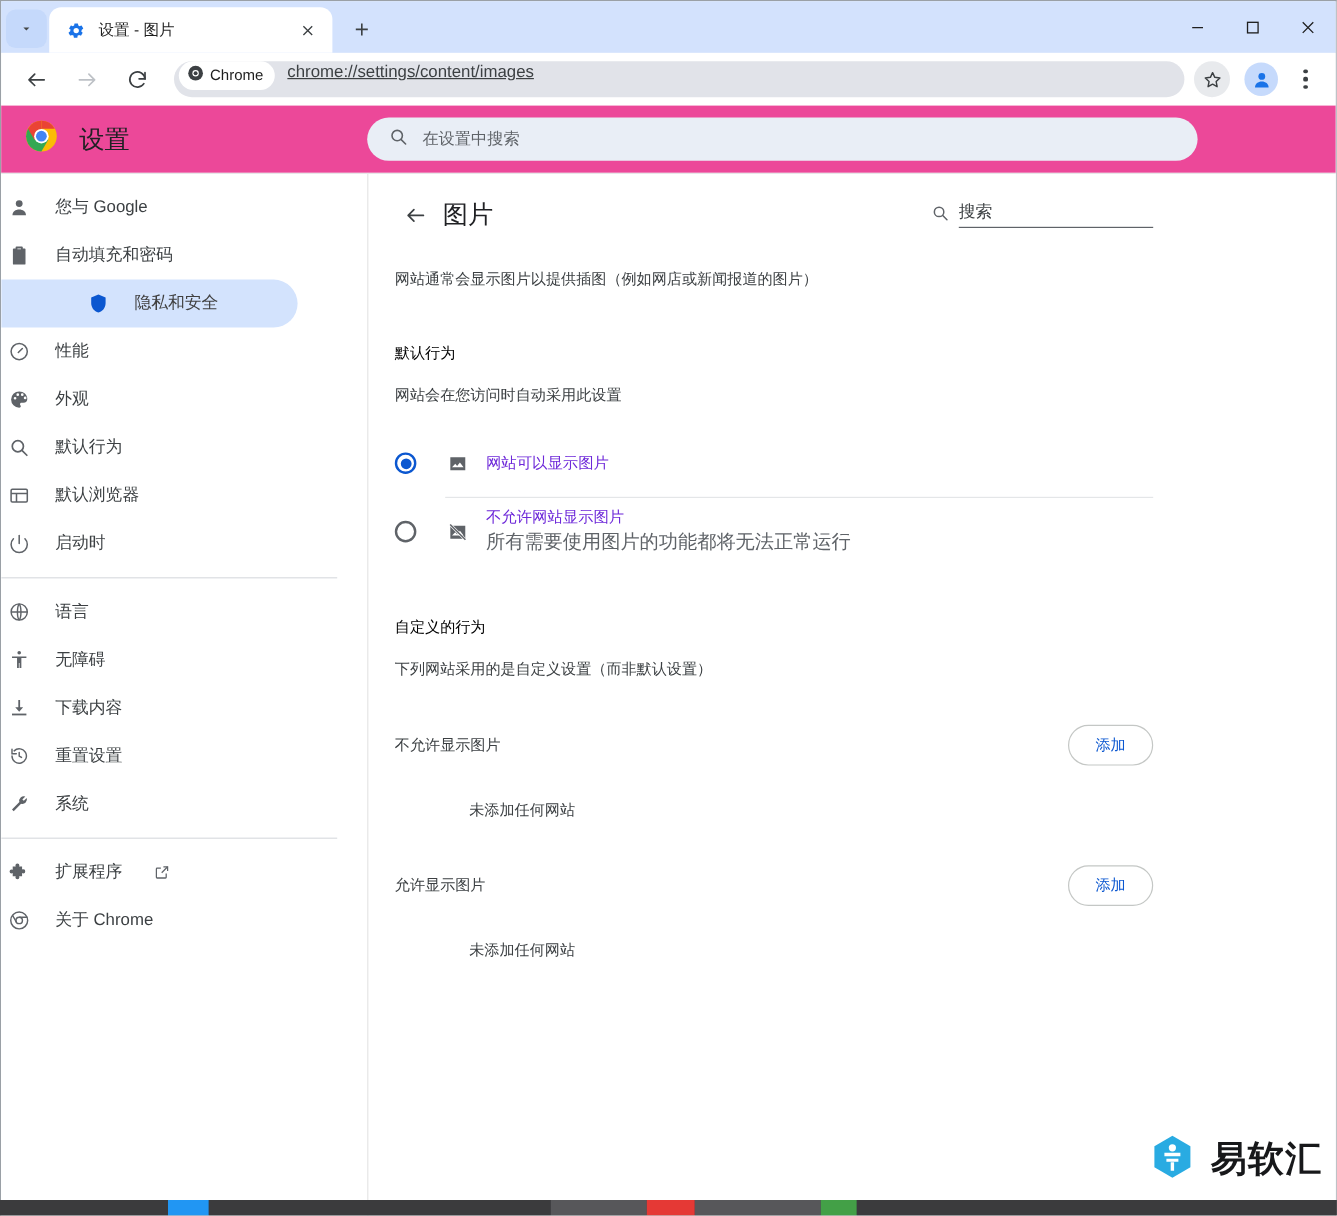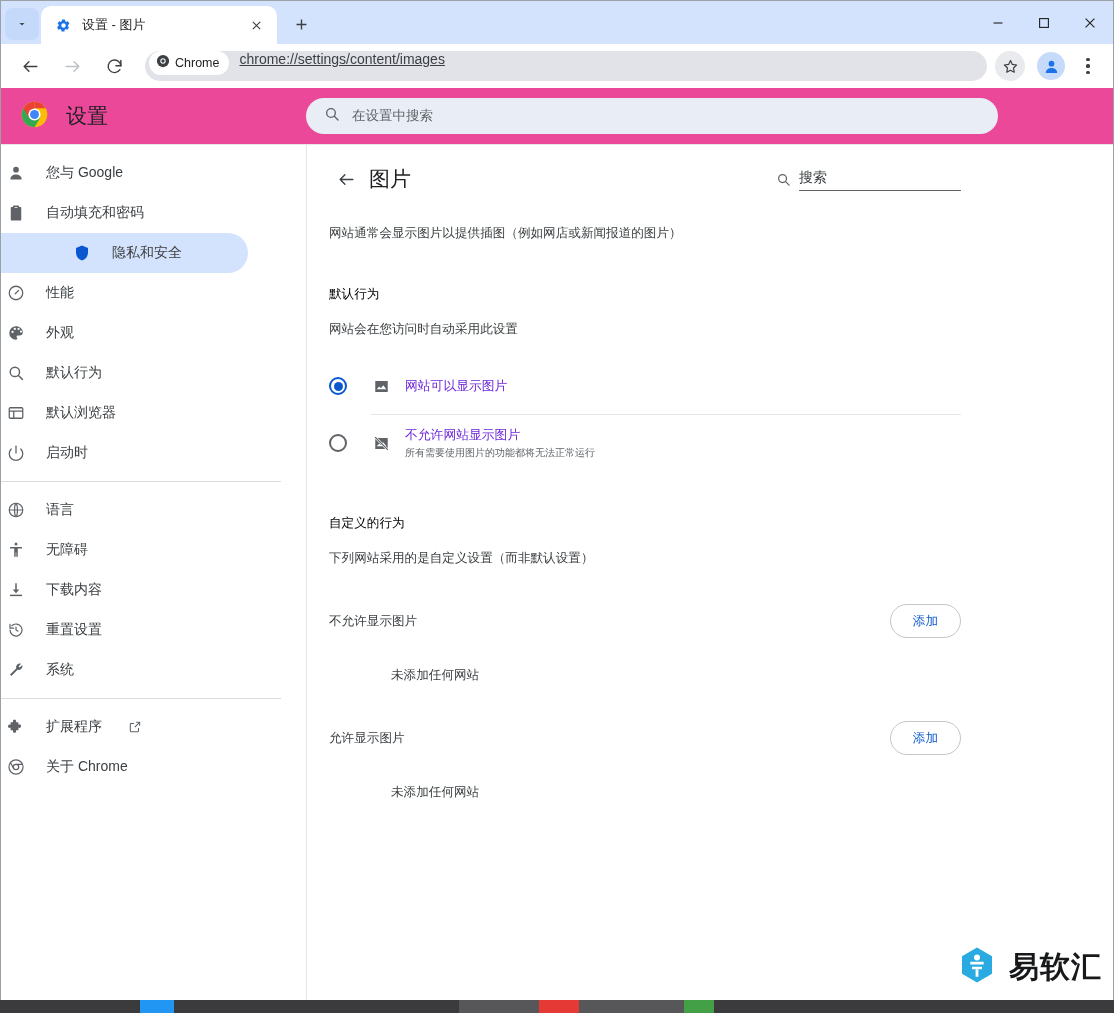--- a/index.html
+++ b/index.html
@@ -183,21 +183,21 @@
     width: 18px; height: 18px; border-radius: 50%;
     border: 2px solid #5f6368; flex: none; margin-right: 24px;
     display: flex; align-items: center; justify-content: center;
   }
   .radio-outer.checked { border-color: #0b57d0; }
   .radio-inner {
     width: 9px; height: 9px; border-radius: 50%; background: #0b57d0;
   }
   .radio-icon { width: 20px; height: 20px; flex: none; margin-right: 14px; display:flex;align-items:center;justify-content:center;}
   .radio-label { font-size: 12.8px; color: #6d28d9; line-height: 1.55; }
-  .radio-desc { font-size: 10px; color: #5f6368; line-height: 1.55; }
+  .radio-desc { font-size: 16px; color: #5f6368; line-height: 1.55; }
   .radio-divider { height: 1px; background: #e4e6e8; margin-left: 42px; }
 
   .perm-row {
     display: flex; align-items: center; justify-content: space-between;
     margin-top: 36px; height: 36px;
   }
   .perm-label { font-size: 12.6px; color: #3c4043; }
   .add-button {
     border: 1px solid #c4c7c5; color: #0b57d0; background: #ffffff;
     border-radius: 18px; height: 34px; padding: 0 22px;

